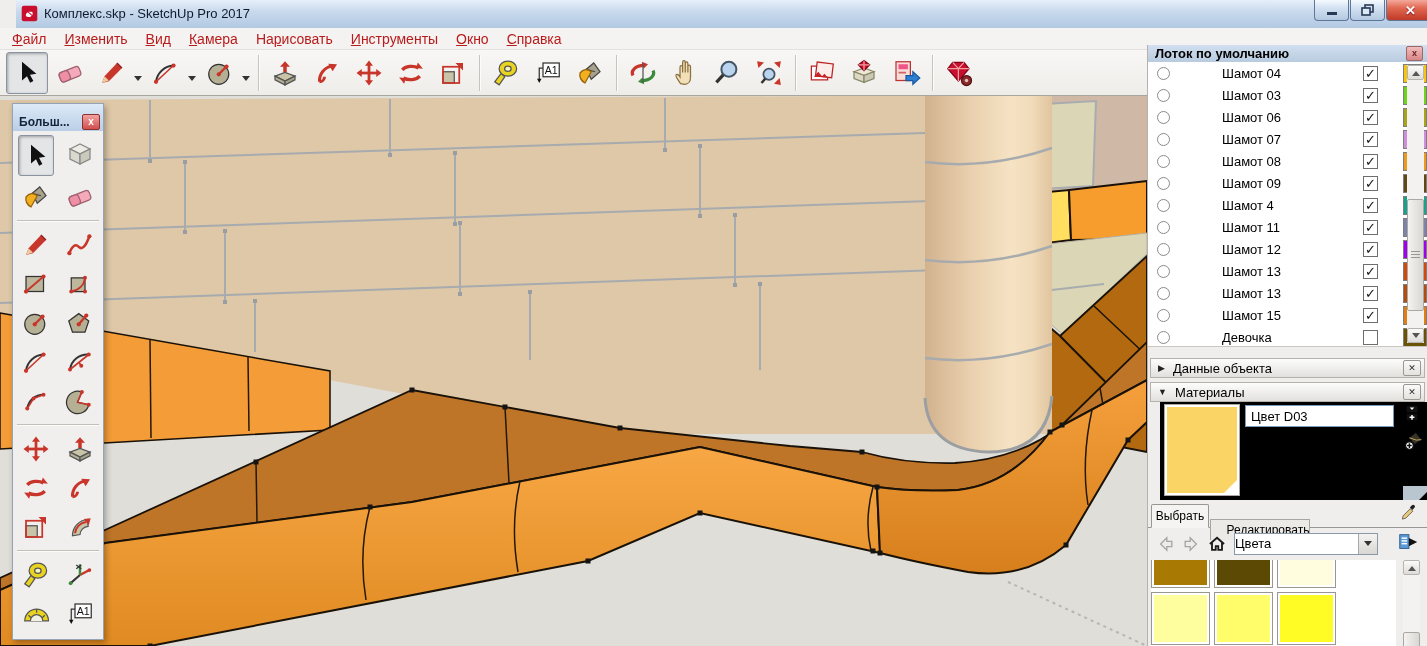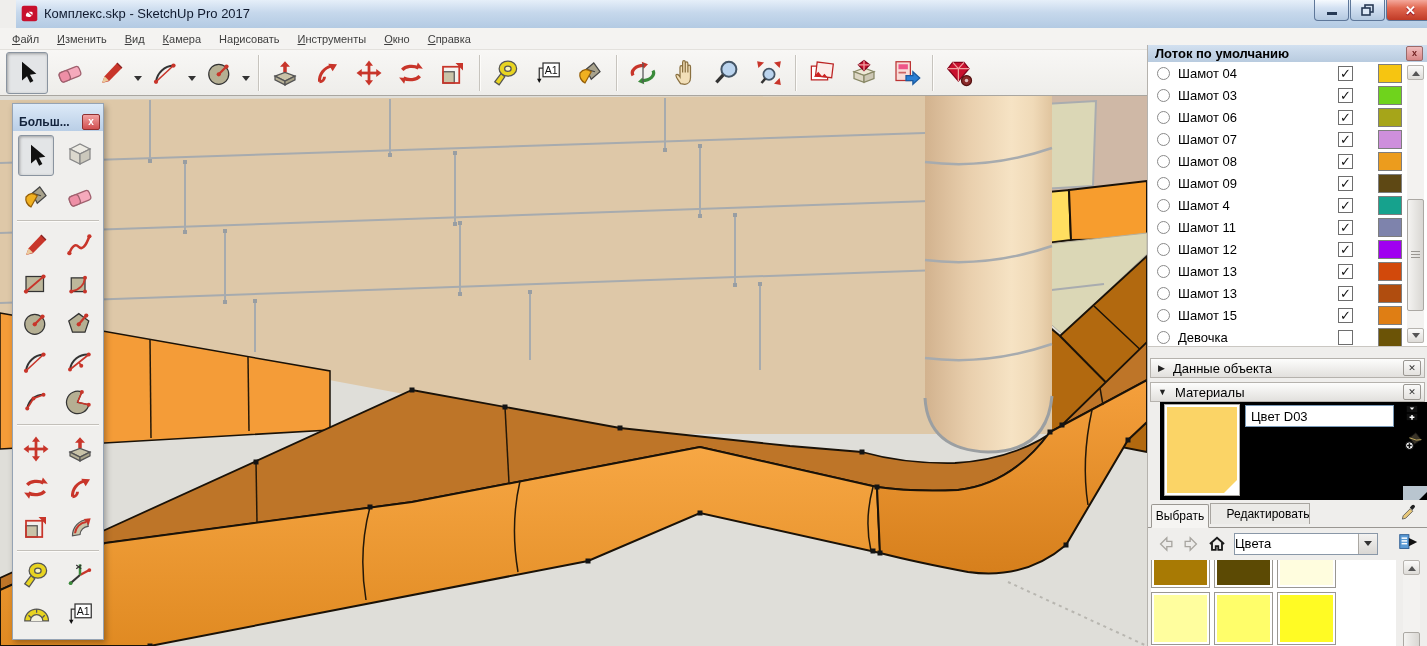--- a/index.html
+++ b/index.html
@@ -13,21 +13,21 @@
   .winbtns{position:absolute;top:0;right:8px;display:flex;}
   .winbtn{width:33px;height:20px;margin-left:1px;border:1px solid #5E7799;border-top:none;
     border-radius:0 0 4px 4px;background:linear-gradient(#F6FAFE,#D3E1F2 40%,#B4C9E0);
     display:flex;align-items:center;justify-content:center;cursor:default;}
   .winbtn.close{width:47px;background:linear-gradient(#F4A99C,#E16850 40%,#C03A26);}
   .glyph-min{width:10px;height:3px;background:#273A55;margin-top:6px;}
   .glyph-x{color:#fff;font-weight:bold;font-size:13px;line-height:1;text-shadow:0 1px 1px #802;}
   
   .menubar{position:absolute;left:0;top:28px;width:100%;height:22px;background:#F4F3F1;
     border-bottom:1px solid #E3E1DD;display:flex;align-items:center;padding-left:3px;box-sizing:border-box;}
-  .menu-item{font-size:11px;color:#404040;padding:2px 9px;}
+  .menu-item{font-size:14px;color:#b91c1c;padding:2px 9px;}
   
   .toolbar{position:absolute;left:0;top:50px;width:1147px;height:46px;
     background:linear-gradient(#F8F7F5,#EEEDEA);border-bottom:1px solid #A9A6A0;
     display:flex;align-items:center;padding-left:5px;box-sizing:border-box;}
   .tbtn{width:40px;height:40px;display:flex;align-items:center;justify-content:center;position:relative;margin:0 1px;border-radius:3px;}
   .tbtn.pressed{border:1px solid #8A94A0;background:#E3E5E7;box-shadow:inset 1px 1px 3px rgba(0,0,0,.3);}
   .ddarrow{width:0;height:0;border:4px solid transparent;border-top:5px solid #333;margin:16px 3px 0 1px;}
   .tsep{width:1px;height:36px;background:#C7C4BE;box-shadow:1px 0 0 #FDFCFA;margin:0 5px;}
   
   .viewport{position:absolute;left:0;top:96px;width:1147px;height:550px;background:#DFDED9;}
@@ -46,21 +46,21 @@
   
   .tray{position:absolute;left:1147px;top:45px;width:280px;height:601px;background:#EFEEEC;border-left:1px solid #B5B2AD;box-sizing:border-box;}
   .tray-header{height:17px;background:linear-gradient(#D2E0F0,#B8CBDF);display:flex;align-items:center;
     font-size:13px;font-weight:bold;color:#000;padding:0 4px 0 7px;}
   .tray-close{margin-left:auto;width:15px;height:13px;border:1px solid #9A6A6A;border-radius:2px;
     background:linear-gradient(#F0BDBD,#D88787);color:#702020;font-size:9px;font-weight:bold;
     display:flex;align-items:center;justify-content:center;line-height:1;}
   .layers{position:absolute;left:0;top:17px;width:100%;height:284px;background:#fff;border-bottom:1px solid #CAC7C2;overflow:hidden;}
   .layer-row{height:22px;display:flex;align-items:center;font-size:13px;color:#000;}
   .radio{width:13px;height:13px;border:1px solid #8A8A8A;border-radius:50%;background:#fff;margin:0 8px 0 9px;box-sizing:border-box;flex:none;}
-  .layer-name{width:128px;white-space:nowrap;overflow:hidden;}
+  .layer-name{width:128px;white-space:nowrap;overflow:hidden;margin-left:44px;}
   .cb{width:15px;height:15px;border:1px solid #6E6E6E;background:#fff;margin-left:32px;flex:none;
       display:flex;align-items:center;justify-content:center;font-size:13px;color:#111;line-height:1;box-sizing:border-box;}
   .swatch{width:24px;height:19px;border:1px solid #7E7E7E;margin-left:25px;flex:none;box-sizing:border-box;}
   .vscroll{position:absolute;right:3px;top:20px;width:17px;height:278px;background:#F3F2F0;}
   .sb-btn{position:absolute;left:0;width:17px;height:15px;border:1px solid #B7B4AF;border-radius:2px;
     background:linear-gradient(#FBFBFA,#DEDCD8);display:flex;align-items:center;justify-content:center;box-sizing:border-box;}
   .tri-up{width:0;height:0;border:4px solid transparent;border-bottom:5px solid #555;margin-top:-3px;}
   .tri-down{width:0;height:0;border:4px solid transparent;border-top:5px solid #555;margin-bottom:-3px;}
   .sb-thumb{position:absolute;left:0;width:17px;border:1px solid #ABA8A3;border-radius:2px;
     background:linear-gradient(90deg,#F4F3F1,#D9D7D3);box-sizing:border-box;}
@@ -77,21 +77,21 @@
   .mat-swatch{position:absolute;left:2px;top:2px;right:2px;bottom:2px;}
   .mat-fold{position:absolute;right:0;bottom:0;width:0;height:0;border-bottom:13px solid #fff;border-left:13px solid transparent;}
   .mat-name{position:absolute;left:85px;top:3px;width:149px;height:22px;border:1px solid #7A9AB8;background:#fff;
     font-family:"Liberation Sans",sans-serif;font-size:13px;padding:0 5px;box-sizing:border-box;}
   .mat-icons{position:absolute;right:6px;top:2px;width:30px;}
   .default-tri{width:0;height:0;border-top:30px solid #B9C5CF;border-right:30px solid transparent;margin-top:34px;}
   .browser{position:absolute;left:0;top:455px;width:100%;height:146px;background:#EFEEEC;}
   .tab-base{position:absolute;left:0;top:27px;width:100%;height:1px;background:#9A9792;}
   .tab-active{position:absolute;left:3px;top:4px;width:58px;height:24px;background:#F5F4F2;border:1px solid #9A9792;border-bottom:1px solid #F5F4F2;
     border-radius:2px 2px 0 0;font-size:12px;display:flex;align-items:center;justify-content:center;z-index:2;box-sizing:border-box;}
-  .tab-inactive{position:absolute;left:62px;top:3px;width:100px;height:21px;background:#EBEAE7;border:1px solid #A8A5A0;border-bottom:none;
+  .tab-inactive{position:absolute;left:62px;top:19px;width:100px;height:21px;background:#EBEAE7;border:1px solid #A8A5A0;border-bottom:none;
     font-size:12px;display:flex;align-items:center;justify-content:center;box-sizing:border-box;padding-left:16px;}
   .navrow{position:absolute;left:0;top:31px;width:100%;height:26px;}
   .navicon{position:absolute;top:3px;}
   .dropdown{position:absolute;left:86px;top:2px;width:144px;height:22px;border:1px solid #8A98A8;background:#fff;
     font-size:13px;line-height:20px;box-sizing:border-box;}
   .dd-btn{position:absolute;right:0;top:0;bottom:0;width:18px;border-left:1px solid #ABA8A3;
     background:linear-gradient(#F4F3F1,#D9D7D3);display:flex;align-items:center;justify-content:center;}
   .dd-btn .tri-down{border-top-color:#333;}
   .cgrid{position:absolute;left:3px;top:60px;width:245px;height:86px;background:#fff;overflow:hidden;}
   .crow{position:absolute;left:0;display:flex;}

